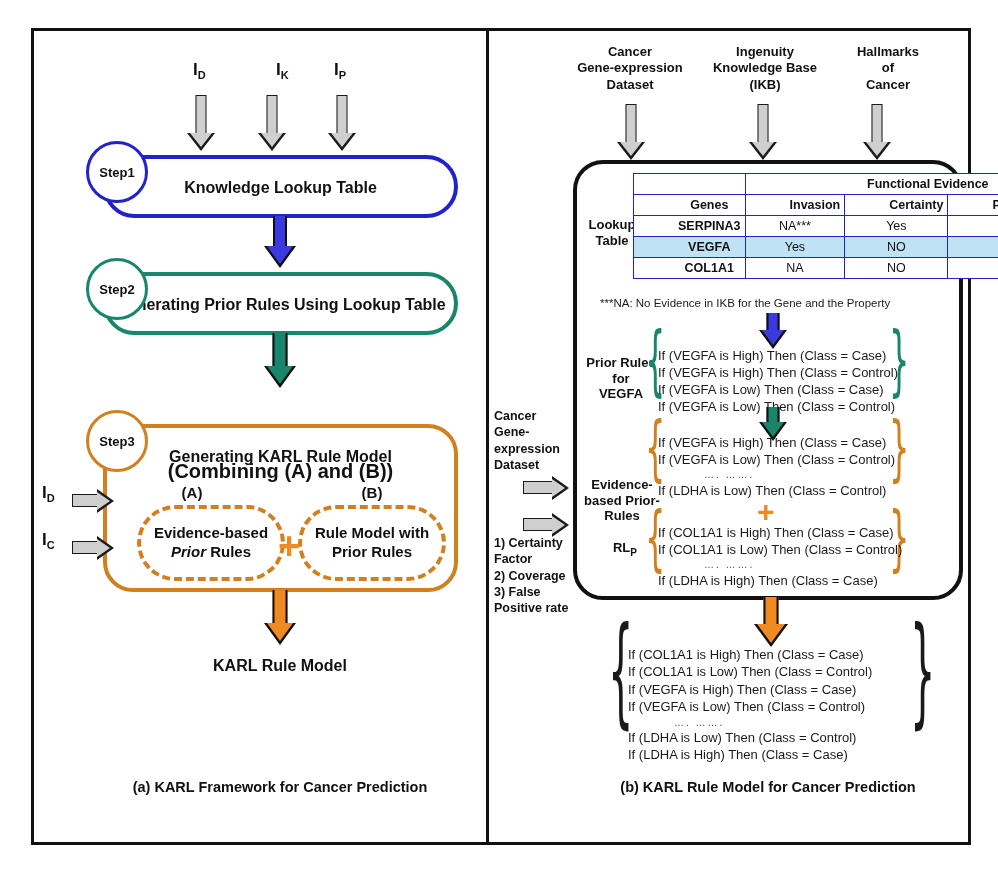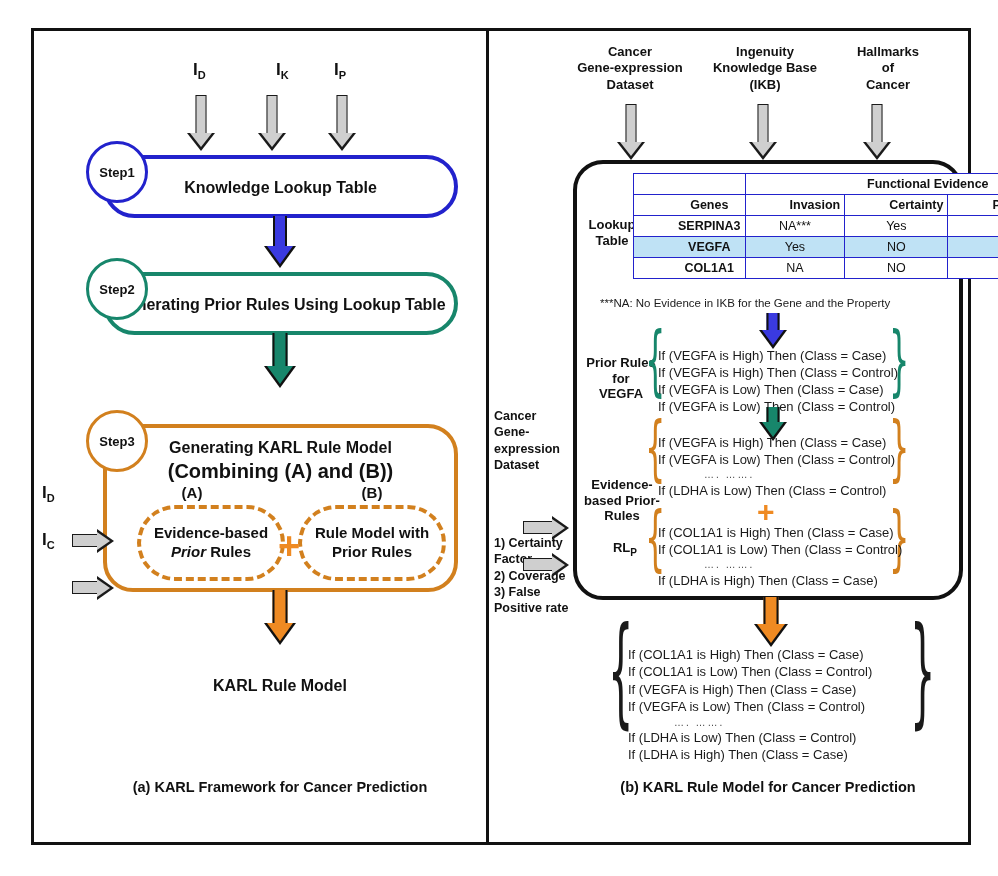--- a/index.html
+++ b/index.html
@@ -3,21 +3,21 @@
 <meta charset="utf-8">
 <style>
   html,body{margin:0;padding:0;background:#fff;}
   body{font-family:"Liberation Sans", sans-serif;}
   #root{position:relative;width:998px;height:876px;background:#ffffff;overflow:hidden;}
 
   .frame{position:absolute;left:31px;top:28px;width:940px;height:817px;
          border:3px solid #111;box-sizing:border-box;background:#fff;}
   .divider{position:absolute;left:486px;top:28px;width:3px;height:817px;background:#111;}
 
-  .abs{position:absolute;margin-top:20px;}
+  .abs{position:absolute;}
   .ctr{text-align:center;}
   .bold{font-weight:bold;}
 
   
   .garrow{position:absolute;}
   .garrow .shaft{position:absolute;left:50%;transform:translateX(-50%);
       background:#cfcfcf;border:1.5px solid #1a1a1a;box-sizing:border-box;}
   .garrow .head{position:absolute;left:50%;transform:translateX(-50%);width:0;height:0;}
 
   
@@ -123,21 +123,21 @@
   </div>
   <div class="stepcircle" style="left:86px;top:258px;width:56px;height:56px;border-color:#17866b;">Step2</div>
 
   <div class="carrow" style="left:263px;top:333px;width:34px;height:55px;">
     <div class="cshaft" style="top:0;width:15px;height:36px;background:#17866b;border-left:2px solid #111;border-right:2px solid #111;box-sizing:border-box;"></div>
     <div class="chead" style="top:33px;border-left:16px solid transparent;border-right:16px solid transparent;border-top:22px solid #111;"></div>
     <div class="chead" style="top:33px;border-left:13px solid transparent;border-right:13px solid transparent;border-top:18px solid #17866b;"></div>
   </div>
 
   <div class="pill" style="left:103px;top:424px;width:355px;height:168px;border-color:#d2801e;border-radius:30px;">
-    <div class="ptitle" style="top:11px;font-size:16px;">Generating KARL Rule Model</div>
+    <div class="ptitle" style="top:20px;font-size:16px;">Generating KARL Rule Model</div>
     <div class="ptitle" style="top:32px;font-size:20px;">(Combining (A) and (B))</div>
     <div class="ptitle" style="top:56px;left:0;width:170px;font-size:15px;">(A)</div>
     <div class="ptitle" style="top:56px;left:185px;width:160px;font-size:15px;">(B)</div>
   </div>
   <div class="stepcircle" style="left:86px;top:410px;width:56px;height:56px;border-color:#d2801e;">Step3</div>
 
   <div class="dashbox" style="left:137px;top:505px;width:148px;height:76px;">
     <div>
       <span>Evidence-based</span><br>
       <em>Prior</em><span> Rules</span>

